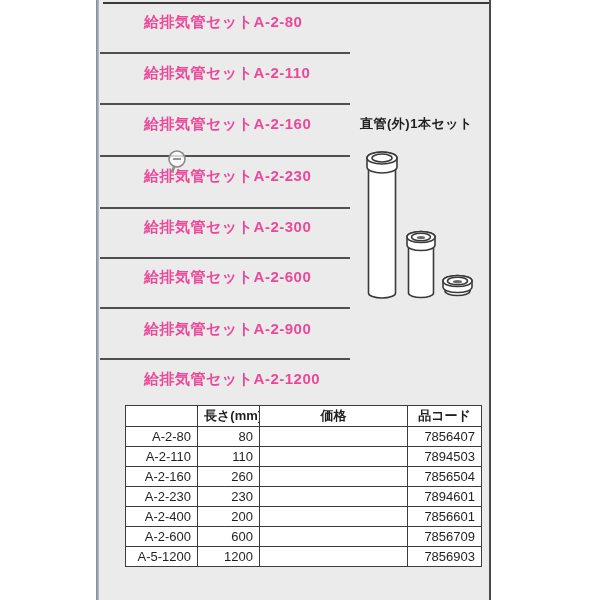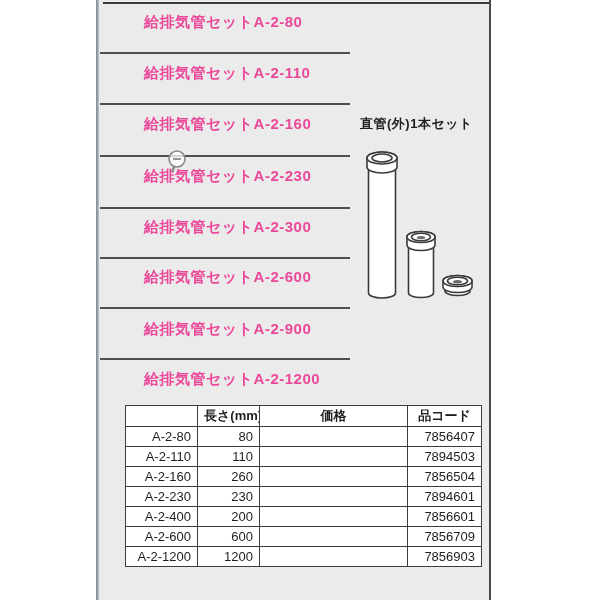--- a/index.html
+++ b/index.html
@@ -134,21 +134,21 @@
         <td class="c-price"></td>
         <td class="c-code">7856601</td>
       </tr>
       <tr>
         <td class="c-model">A-2-600</td>
         <td class="c-len">600</td>
         <td class="c-price"></td>
         <td class="c-code">7856709</td>
       </tr>
       <tr>
-        <td class="c-model">A-2-1200</td>
+        <td class="c-model">A-5-1200</td>
         <td class="c-len">1200</td>
         <td class="c-price"></td>
         <td class="c-code">7856903</td>
       </tr>
     </tbody>
   </table>
 
 </div>
 
 </body></html>

